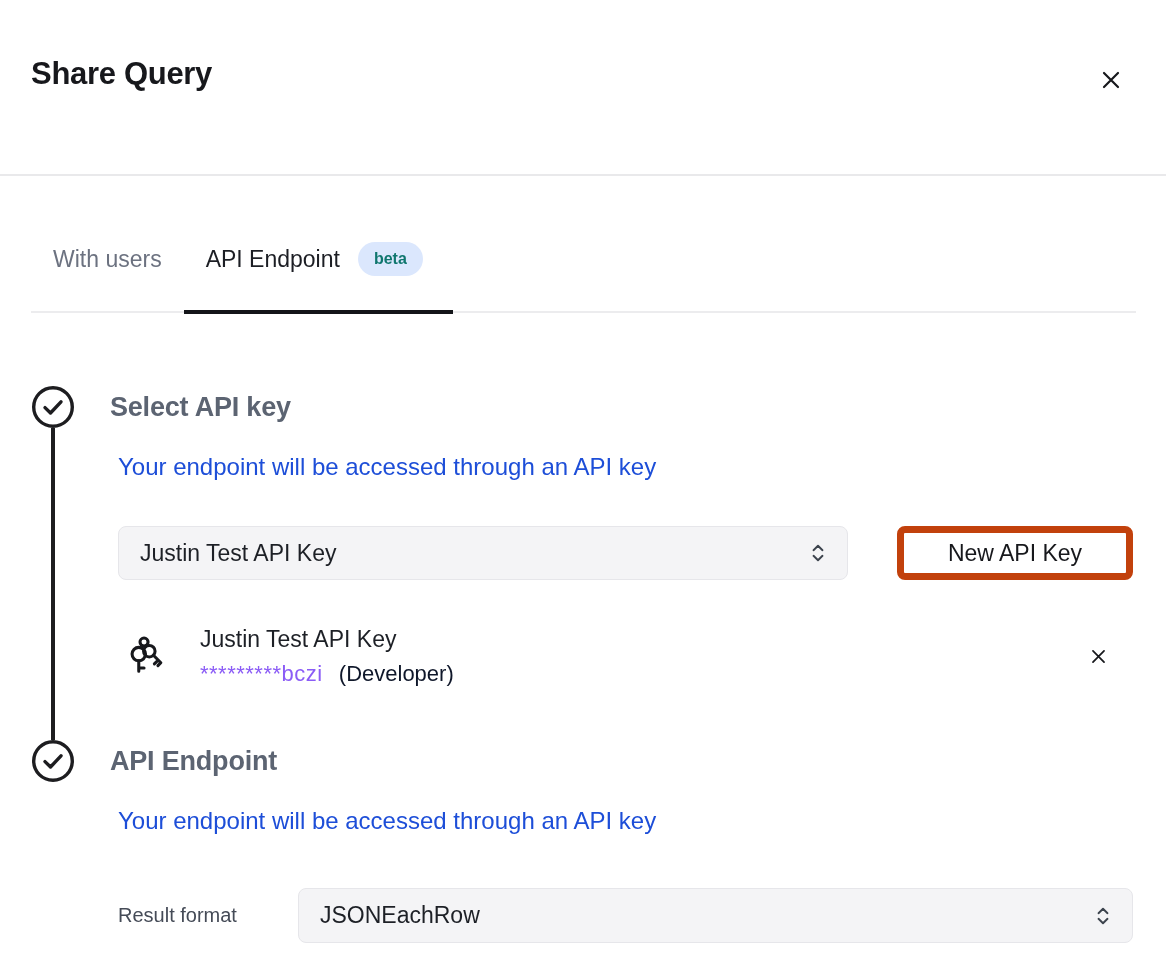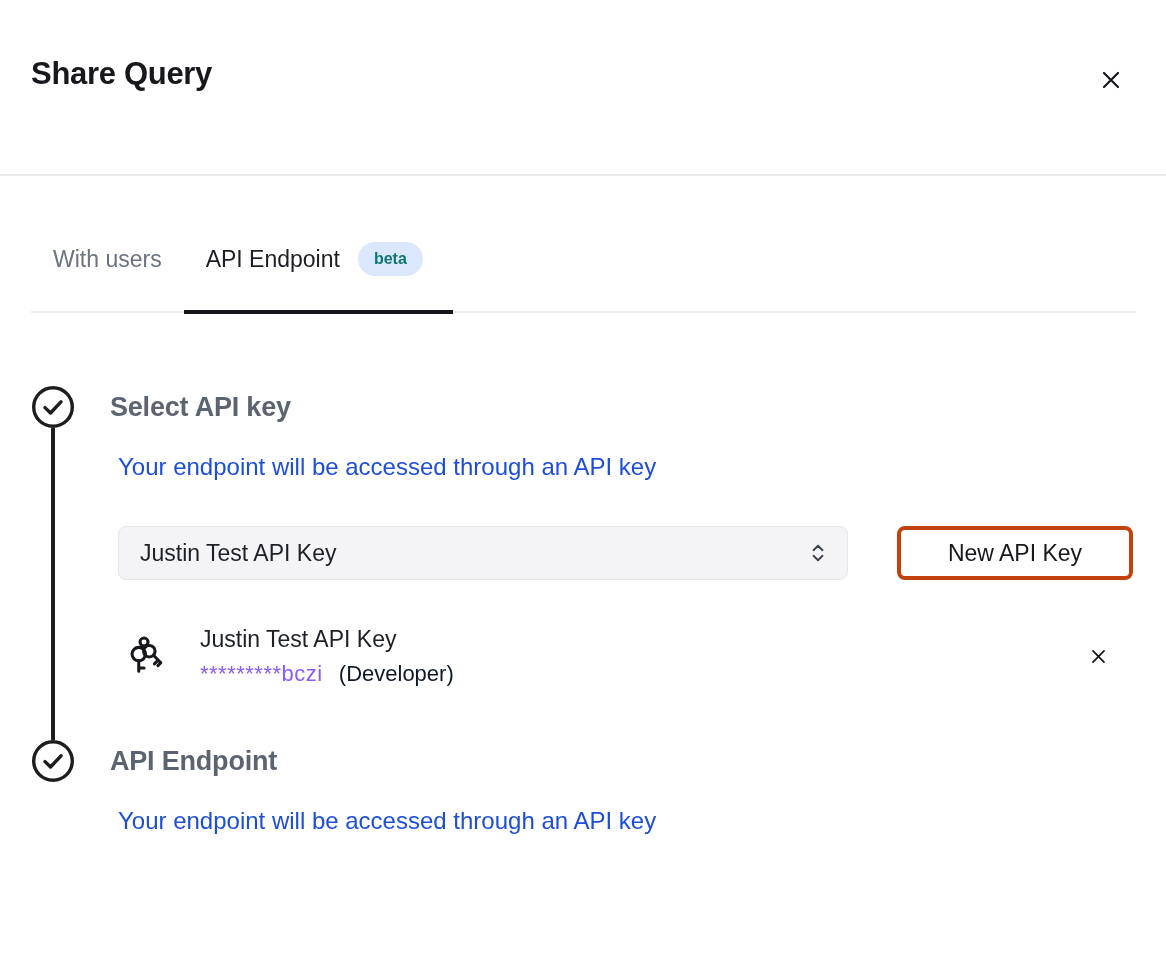--- a/index.html
+++ b/index.html
@@ -30,21 +30,21 @@
   .step-first .step-body { padding-bottom: 52px; }
   .step-title { font-size: 27px; font-weight: 700; line-height: 44px; color: #5c6472; letter-spacing: -0.2px; }
   .step-desc { margin-top: 23px; padding-left: 8px; font-size: 24px; line-height: 30px; color: #1d4ed8; }
 
   
   .key-select-row { display: flex; align-items: center; margin-top: 44px; padding-left: 8px; }
   .select-box { display: flex; align-items: center; justify-content: space-between; height: 54px; background: #f4f4f6; border: 1px solid #e6e6ea; border-radius: 8px; padding: 0 18px 0 21px; cursor: pointer; }
   .select-box .select-value { font-size: 23px; color: #1d2026; }
   .select-box svg { width: 22px; height: 22px; stroke: #3c434d; flex: 0 0 22px; }
   .api-key-select { width: 730px; }
-  .new-key-button { margin-left: auto; width: 236px; height: 54px; background: #ffffff; border: 4px solid #c2410c; border-radius: 8px; font-family: inherit; font-size: 23px; color: #17181c; cursor: pointer; }
+  .new-key-button { margin-left: auto; width: 236px; height: 54px; background: #ffffff; border: 7px solid #c2410c; border-radius: 8px; font-family: inherit; font-size: 23px; color: #17181c; cursor: pointer; }
 
   
   .key-card { display: flex; align-items: center; margin-top: 45px; padding-left: 12px; }
   .key-icon { width: 46px; height: 46px; flex: 0 0 46px; }
   .key-info { margin-left: 32px; }
   .key-name { font-size: 23px; color: #1d2026; line-height: 28px; }
   .key-secret-row { margin-top: 8px; font-size: 22px; line-height: 26px; }
   .key-masked { color: #8b5cf6; letter-spacing: 0.5px; }
   .key-role { color: #0f172a; margin-left: 10px; }
   .key-remove { margin-left: auto; margin-right: 22px; width: 26px; height: 26px; border: none; background: transparent; cursor: pointer; display: flex; align-items: center; justify-content: center; }
@@ -134,17 +134,27 @@
       <div class="step-rail">
         <svg class="check-circle icon-stroke" viewBox="0 0 44 44" stroke="#1d1d20" stroke-width="3.4">
           <circle cx="22" cy="22" r="19.3"></circle>
           <path d="M14 22.6 L19.5 28 L30 16.8"></path>
         </svg>
       </div>
       <div class="step-body">
         <div class="step-title">API Endpoint</div>
         <div class="step-desc">Your endpoint will be accessed through an API key</div>
 
+        <div class="result-format-row">
+          <div class="result-format-label">Result format</div>
+          <div class="select-box result-format-select">
+            <span class="select-value">JSONEachRow</span>
+            <svg class="icon-stroke" viewBox="0 0 22 22" stroke-width="1.9">
+              <path d="M6.5 8.2 L11 3.8 L15.5 8.2"></path>
+              <path d="M6.5 13.8 L11 18.2 L15.5 13.8"></path>
+            </svg>
+          </div>
+        </div>
       </div>
     </div>
 
   </div>
 </div>
 
 </body></html>

